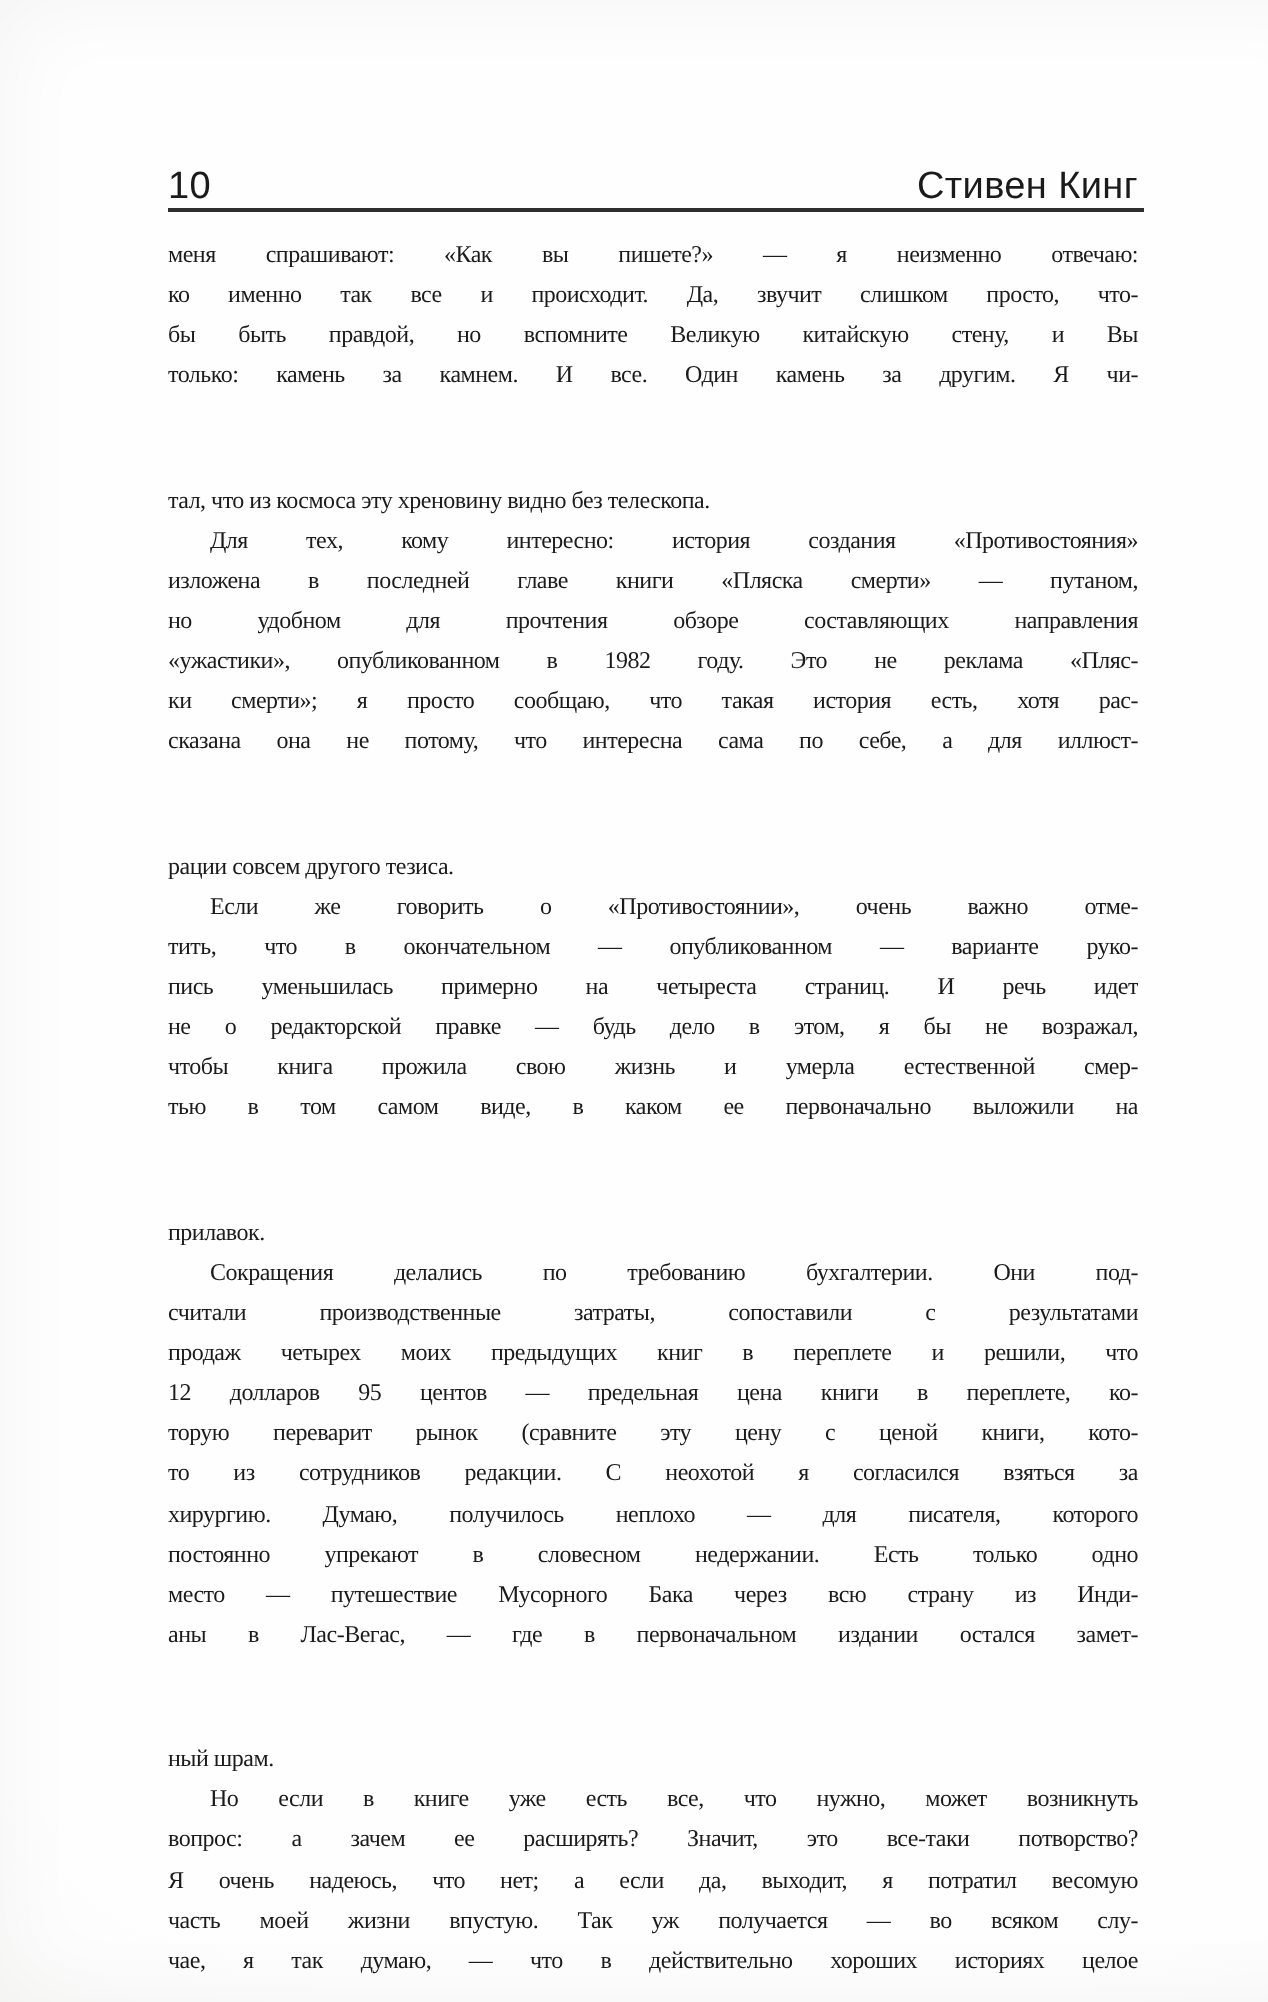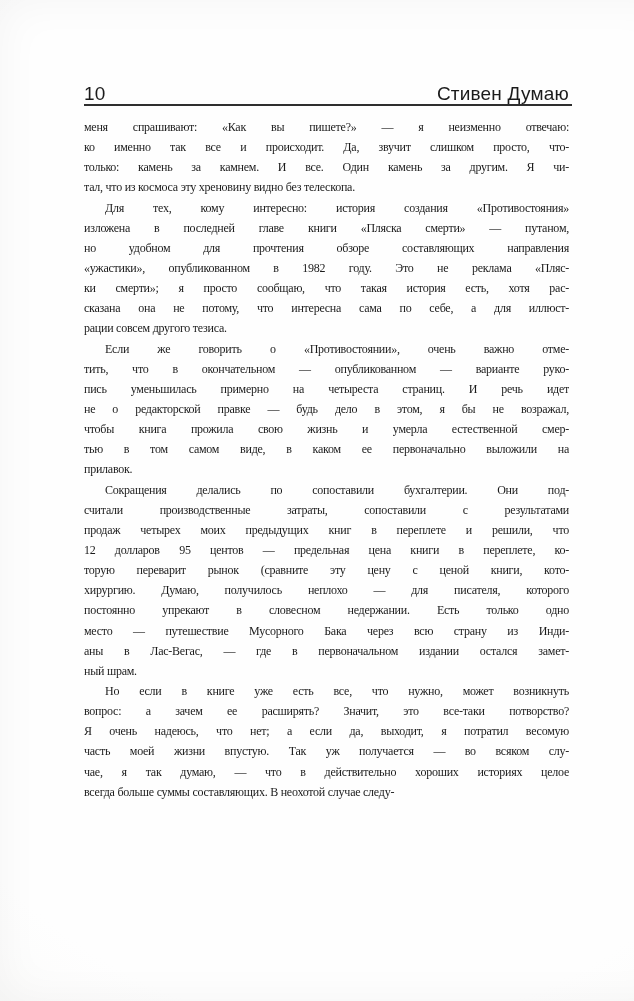--- a/index.html
+++ b/index.html
@@ -51,36 +51,37 @@
     color: var(--text-color, #181818);
   }
   .paragraph { margin: 0; }
   .line {
     height: 20.15px;
     overflow: hidden;
     text-align: justify;
     text-align-last: justify;
     white-space: normal;
   }
-  .line.last { text-align-last: left; }
+  .line.last { text-align-last: left; margin-top: 42px; }
   .line.indent { padding-left: 21px; }
 </style>
 </head>
 <body>
 
 <div class="page">
   <header class="running-head">
     <span class="page-num">10</span>
-    <span class="running-title">Стивен Думаю</span>
+    <span class="running-title">Стивен Кинг</span>
   </header>
   <div class="rule"></div>
   <main class="text-block">
       <div class="paragraph">
         <div class="line">меня спрашивают: «Как вы пишете?» — я неизменно отвечаю:</div>
         <div class="line">ко именно так все и происходит. Да, звучит слишком просто, что-</div>
+        <div class="line">бы быть правдой, но вспомните Великую китайскую стену, и Вы</div>
         <div class="line">только: камень за камнем. И все. Один камень за другим. Я чи-</div>
         <div class="line last">тал, что из космоса эту хреновину видно без телескопа.</div>
       </div>
       <div class="paragraph">
         <div class="line indent">Для тех, кому интересно: история создания «Противостояния»</div>
         <div class="line">изложена в последней главе книги «Пляска смерти» — путаном,</div>
         <div class="line">но удобном для прочтения обзоре составляющих направления</div>
         <div class="line">«ужастики», опубликованном в 1982 году. Это не реклама «Пляс-</div>
         <div class="line">ки смерти»; я просто сообщаю, что такая история есть, хотя рас-</div>
         <div class="line">сказана она не потому, что интересна сама по себе, а для иллюст-</div>
@@ -89,25 +90,26 @@
       <div class="paragraph">
         <div class="line indent">Если же говорить о «Противостоянии», очень важно отме-</div>
         <div class="line">тить, что в окончательном — опубликованном — варианте руко-</div>
         <div class="line">пись уменьшилась примерно на четыреста страниц. И речь идет</div>
         <div class="line">не о редакторской правке — будь дело в этом, я бы не возражал,</div>
         <div class="line">чтобы книга прожила свою жизнь и умерла естественной смер-</div>
         <div class="line">тью в том самом виде, в каком ее первоначально выложили на</div>
         <div class="line last">прилавок.</div>
       </div>
       <div class="paragraph">
-        <div class="line indent">Сокращения делались по сопоставили бухгалтерии. Они под-</div>
+        <div class="line indent">Сокращения делались по требованию бухгалтерии. Они под-</div>
         <div class="line">считали производственные затраты, сопоставили с результатами</div>
         <div class="line">продаж четырех моих предыдущих книг в переплете и решили, что</div>
         <div class="line">12 долларов 95 центов — предельная цена книги в переплете, ко-</div>
         <div class="line">торую переварит рынок (сравните эту цену с ценой книги, кото-</div>
+        <div class="line">то из сотрудников редакции. С неохотой я согласился взяться за</div>
         <div class="line">хирургию. Думаю, получилось неплохо — для писателя, которого</div>
         <div class="line">постоянно упрекают в словесном недержании. Есть только одно</div>
         <div class="line">место — путешествие Мусорного Бака через всю страну из Инди-</div>
         <div class="line">аны в Лас-Вегас, — где в первоначальном издании остался замет-</div>
         <div class="line last">ный шрам.</div>
       </div>
       <div class="paragraph">
         <div class="line indent">Но если в книге уже есть все, что нужно, может возникнуть</div>
         <div class="line">вопрос: а зачем ее расширять? Значит, это все-таки потворство?</div>
         <div class="line">Я очень надеюсь, что нет; а если да, выходит, я потратил весомую</div>

